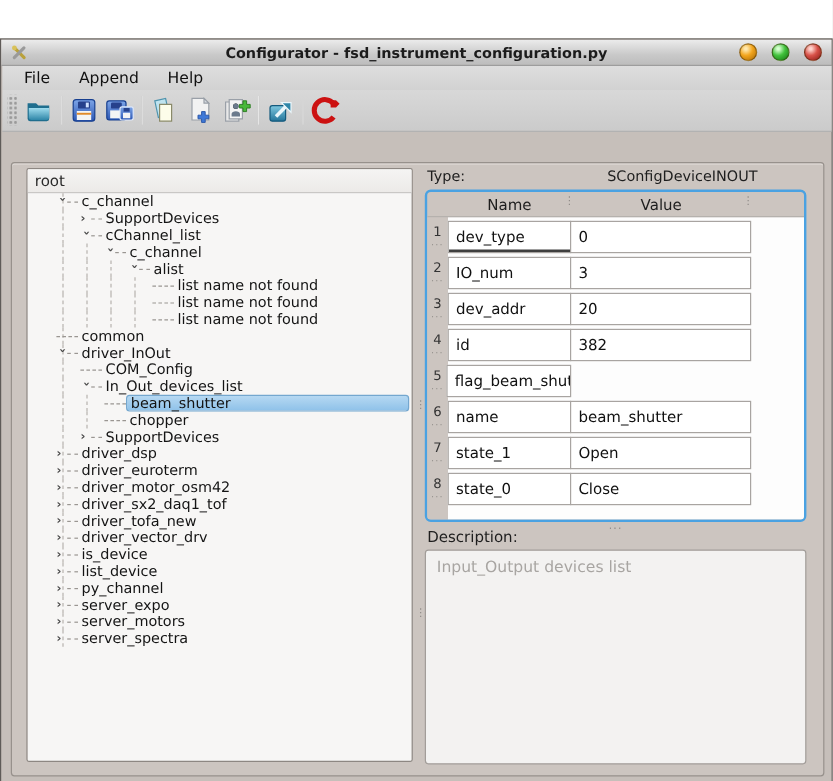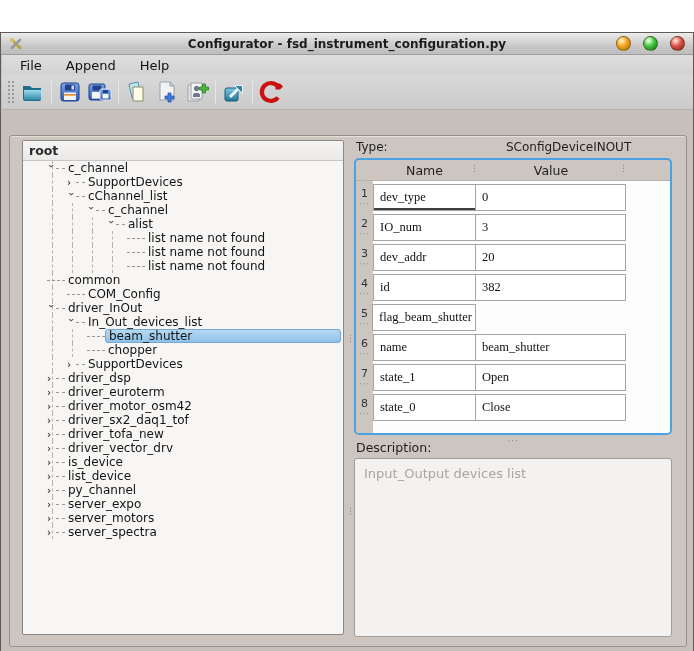--- a/index.html
+++ b/index.html
@@ -47,21 +47,21 @@
 
   
   .tabpage { position:absolute; left:8px; top:102px; width:678px; height:512px;
              background:#ccc5c0; border:1px solid #97918c; border-radius:3px;
              box-shadow:inset 0 1px 0 #e4e0dc; }
 
   
   .tree-panel { position:absolute; left:12px; top:4px; width:322px; height:495px;
                 background:#f7f6f5; border:1px solid #8d8782; border-radius:2px; overflow:hidden; }
   .tree-header { height:20px; line-height:19px; padding-left:6px; font-size:12.5px; color:#2a2a2a;
-                 background:linear-gradient(#f5f4f3,#eceae8); border-bottom:1px solid #c9c7c5;font-weight:bold; }
+                 background:linear-gradient(#f5f4f3,#eceae8); border-bottom:1px solid #c9c7c5; }
   .tree-body { position:relative; }
   .tree-row { position:relative; height:14px; display:flex; align-items:center; font-size:12px; color:#141414; }
   .guide { position:absolute; top:0; width:1px; height:14px; border-left:1px dashed #b6b2ae; }
   .connector { position:relative; display:flex; align-items:center; width:18px; flex:none; }
   .c-line { flex:1; border-top:1px dashed #9a9692; height:0; }
   .expander-icon { font-size:10px; font-weight:bold; color:#4a4a4a; width:9px; line-height:9px; flex:none; }
   .expander-icon.expanded { transform:rotate(90deg); }
   .tree-label { padding:0 3px; white-space:nowrap; }
   .sel-wrap { flex:1; margin-right:2px; border:1px solid #74a7cf; border-radius:3px;
               background:linear-gradient(#b6d8f2,#8fc2e9); height:14px; line-height:12px; }
@@ -83,21 +83,21 @@
   .hgrip { position:absolute; top:3px; color:#8f8b87; font-size:9px; letter-spacing:0; }
   .hgrip::before { content:"⋮"; }
   .hgrip.g1 { left:114px; } .hgrip.g2 { left:263px; }
   .tbl-body { flex:1; background:linear-gradient(90deg,#ccc5c0 17px,#fdfdfd 17px);
               border-top:1px solid #b5b1ad; padding-top:3px; }
   .trow { display:grid; grid-template-columns:17px 103px 150px 1fr; height:30px; }
   .rh { display:flex; flex-direction:column; align-items:center; justify-content:center;
         font-size:11px; color:#333; line-height:10px; }
   .rh .grip::before { content:"···"; color:#98948f; font-size:8px; letter-spacing:1px; }
   .cell { height:27px; border:1px solid #a8a4a1; background:#fff; padding:5px 6px 0 6px;
-          font-size:12.5px; color:#111; white-space:nowrap; overflow:hidden;font-family:Liberation Serif, serif; }
+          font-size:12.5px; color:#111; white-space:nowrap; overflow:hidden; }
   .cell.vcell { margin-left:-1px; }
   .cell.current { box-shadow:inset 0 -2px 0 #3f3f3f; }
 
   .hsplit-grip { position:absolute; left:0; top:301px; width:318px; text-align:center;
                  color:#8f8b87; font-size:9px; line-height:6px; }
   .hsplit-grip::before { content:"···"; letter-spacing:1px; }
 
   .desc-label { position:absolute; left:2px; top:303px; font-size:12.5px; color:#1e1e1e; }
   .desc-box { position:absolute; left:0; top:321px; width:318px; height:179px;
               background:#f3f2f1; border:1px solid #a29d99; border-radius:3px;
@@ -325,34 +325,34 @@
           <div class="tree-row">
             <span class="guide" style="left: 29px;"></span>
             <span style="width: 24px; flex: 0 0 auto;"></span>
             <span class="connector">
               <span class="c-line"></span>
             </span>
             <span class="tree-label">common</span>
           </div>
           <div class="tree-row">
             <span class="guide" style="left: 29px;"></span>
+            <span style="width: 24px; flex: 0 0 auto;"></span>
+            <span class="connector">
+              <span class="expander-icon expanded">›</span>
+              <span class="c-line"></span>
+            </span>
+            <span class="tree-label">driver_InOut</span>
+          </div>
+          <div class="tree-row">
+            <span class="guide" style="left: 29px;"></span>
             <span style="width: 44px; flex: 0 0 auto;"></span>
             <span class="connector">
               <span class="c-line"></span>
             </span>
             <span class="tree-label">COM_Config</span>
-          </div>
-          <div class="tree-row">
-            <span class="guide" style="left: 29px;"></span>
-            <span style="width: 24px; flex: 0 0 auto;"></span>
-            <span class="connector">
-              <span class="expander-icon expanded">›</span>
-              <span class="c-line"></span>
-            </span>
-            <span class="tree-label">driver_InOut</span>
           </div>
           <div class="tree-row">
             <span class="guide" style="left: 29px;"></span>
             <span style="width: 44px; flex: 0 0 auto;"></span>
             <span class="connector">
               <span class="expander-icon expanded">›</span>
               <span class="c-line"></span>
             </span>
             <span class="tree-label">In_Out_devices_list</span>
           </div>

